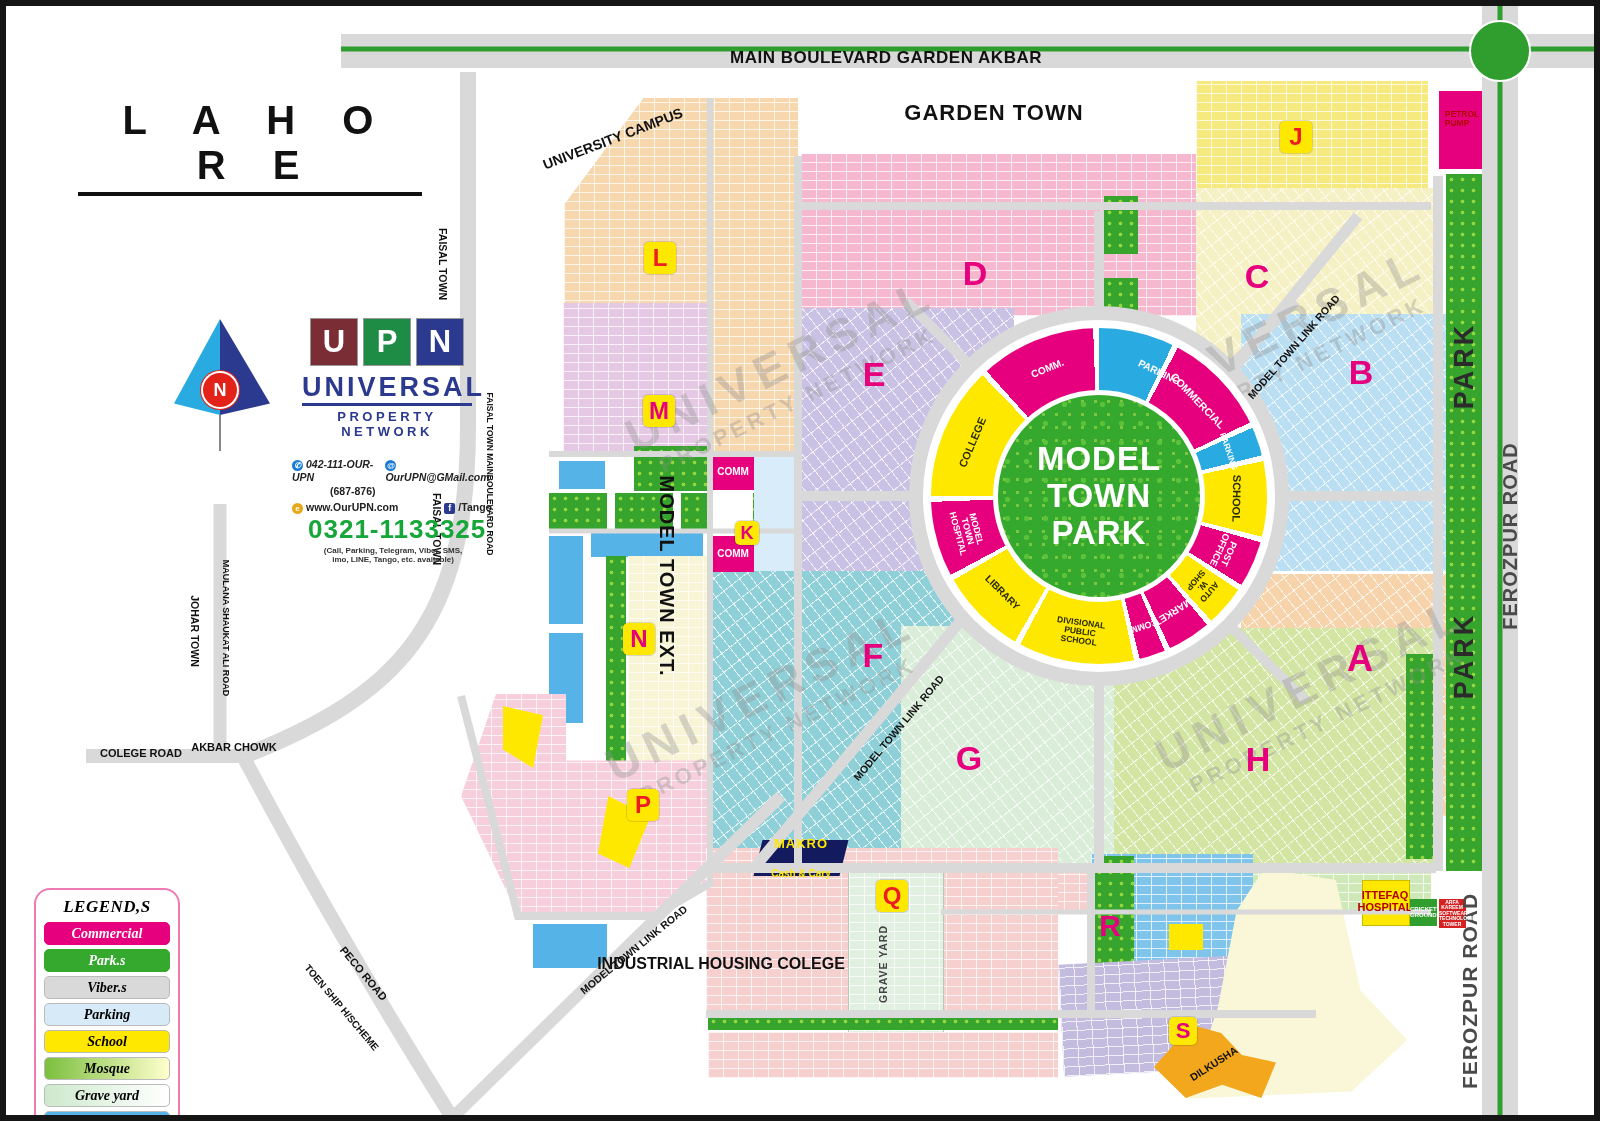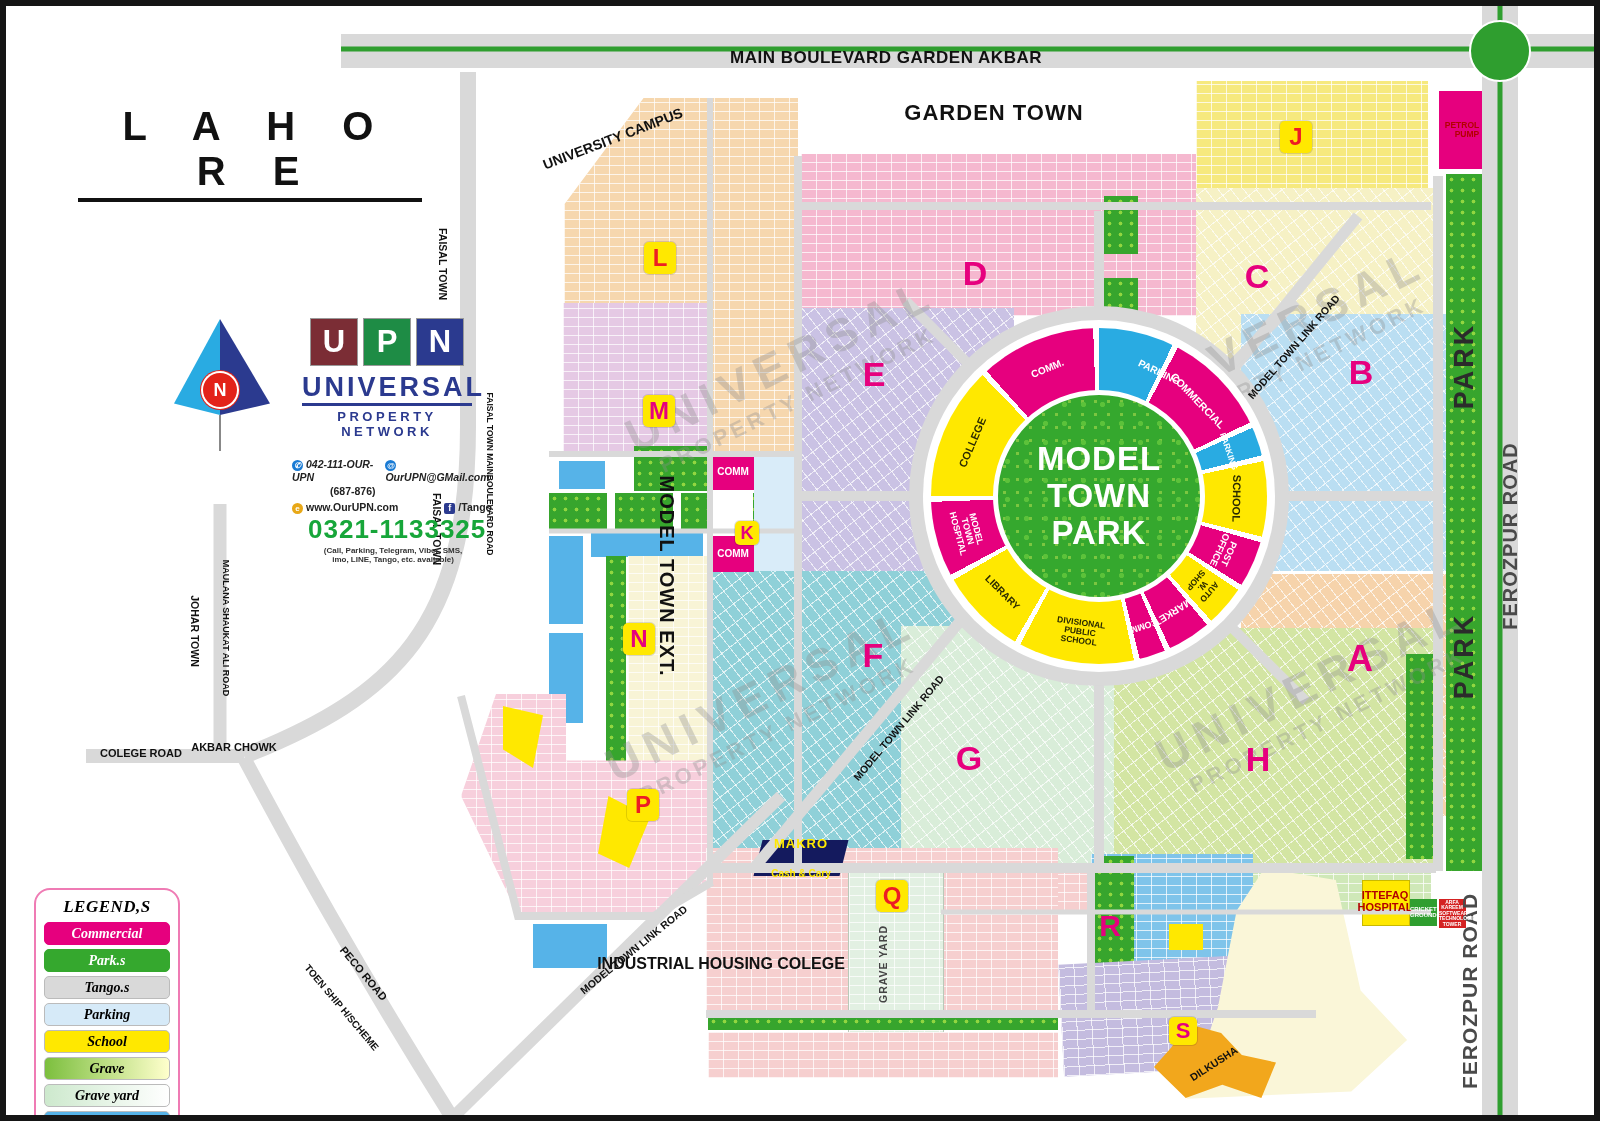--- a/index.html
+++ b/index.html
@@ -281,35 +281,35 @@
   <div class="lb maplabel" style="left:135px;top:748px;transform:translate(-50%,-50%);font-size:11px;white-space:nowrap;">COLEGE ROAD</div>
   <div class="lb maplabel" style="left:228px;top:742px;transform:translate(-50%,-50%);font-size:11px;white-space:nowrap;">AKBAR CHOWK</div>
   <div class="lb maplabel" style="left:357px;top:968px;transform:translate(-50%,-50%) rotate(50deg);font-size:11px;white-space:nowrap;">PECO ROAD</div>
   <div class="lb maplabel" style="left:335px;top:1002px;transform:translate(-50%,-50%) rotate(50deg);font-size:10px;white-space:nowrap;">TOEN SHIP H/SCHEME</div>
   <div class="lb maplabel" style="left:219px;top:622px;transform:translate(-50%,-50%) rotate(90deg);font-size:9px;white-space:nowrap;">MAULANA SHAUKAT ALI ROAD</div>
   <div class="lb maplabel" style="left:188px;top:625px;transform:translate(-50%,-50%) rotate(90deg);font-size:10.5px;white-space:nowrap;">JOHAR TOWN</div>
   <div class="lb maplabel" style="left:436px;top:258px;transform:translate(-50%,-50%) rotate(90deg);font-size:10.5px;white-space:nowrap;">FAISAL TOWN</div>
   <div class="lb maplabel" style="left:430px;top:523px;transform:translate(-50%,-50%) rotate(90deg);font-size:10.5px;white-space:nowrap;">FAISAL TOWN</div>
   <div class="lb maplabel" style="left:483px;top:468px;transform:translate(-50%,-50%) rotate(90deg);font-size:8.5px;white-space:nowrap;">FAISAL TOWN MAINBOULEVARD ROAD</div>
   <div class="lb maplabel" style="left:1208px;top:1058px;transform:translate(-50%,-50%) rotate(-33deg);font-size:10.5px;white-space:nowrap;z-index:5;">DILKUSHA</div>
-  <div class="lb" style="left:1456px;top:124px;transform:translate(-50%,-50%);color:#b30000;font-weight:bold;font-size:8.5px;text-align:right;z-index:5;">PETROL
+  <div class="lb" style="left:1456px;top:113px;transform:translate(-50%,-50%);color:#b30000;font-weight:bold;font-size:8.5px;text-align:left;z-index:5;">PETROL
 PUMP</div>
   <div class="lb" style="left:795px;top:852px;transform:translate(-50%,-50%);text-align:center;z-index:5;">
     <div style="color:#ffe800;font-weight:bold;font-size:13px;letter-spacing:1px;">MAKRO</div>
     <div style="color:#ffe800;font-weight:bold;font-size:10px;">Cash &amp; Cary</div>
   </div>
   <div class="lb" style="left:1379px;top:896px;transform:translate(-50%,-50%);color:#b30000;font-weight:bold;font-size:11px;text-align:center;z-index:5;">ITTEFAQ
 HOSPITAL</div>
   <div class="lb" style="left:1417px;top:906px;transform:translate(-50%,-50%);color:#fff;font-weight:bold;font-size:6px;text-align:center;width:26px;z-index:5;">CRICKET GROUND</div>
   <div class="lb" style="left:1446px;top:907px;transform:translate(-50%,-50%);color:#fff;font-weight:bold;font-size:5px;text-align:center;width:26px;z-index:5;">ARFA KAREEM SOFTWEAR TECHNOLOGIES TOWER</div>
   <div class="lb" style="left:727px;top:466px;transform:translate(-50%,-50%);color:#fff;font-weight:bold;font-size:10px;z-index:5;">COMM</div>
   <div class="lb" style="left:727px;top:548px;transform:translate(-50%,-50%);color:#fff;font-weight:bold;font-size:10px;z-index:5;">COMM</div>
 
   <div class="panel" style="left:16px;top:86px;width:456px;">
-    <div class="title2" style="margin:12px 56px 0;">L A H O R E</div>
+    <div class="title2" style="margin:6px 56px 0;">L A H O R E</div>
   </div>
 
   <div class="panel" style="left:162px;top:305px;width:110px;height:140px;">
     <div style="position:absolute;left:6px;top:8px;width:46px;height:96px;background:#29abe2;clip-path:polygon(100% 0,100% 100%,0 88%);"></div>
     <div style="position:absolute;left:52px;top:8px;width:50px;height:96px;background:#2b3a8f;clip-path:polygon(0 0,0 100%,100% 88%);"></div>
     <div style="position:absolute;left:51px;top:104px;width:2px;height:36px;background:#888;"></div>
     <div style="position:absolute;left:35px;top:62px;width:34px;height:34px;border-radius:50%;background:#e32219;box-shadow:0 0 0 2px #fff,0 0 0 3px #e32219;display:flex;align-items:center;justify-content:center;">
       <span style="color:#fff;font-weight:bold;font-size:18px;">N</span>
     </div>
   </div>
@@ -341,30 +341,30 @@
 
   <div class="legend">
     <h3>LEGEND,S</h3>
     <div class="lrow c0">
         <span>Commercial</span>
       </div>
     <div class="lrow c1">
         <span>Park.s</span>
       </div>
     <div class="lrow c2">
-        <span>Tango.s</span>
+        <span>Viber.s</span>
       </div>
     <div class="lrow c3">
         <span>Parking</span>
       </div>
     <div class="lrow c4">
         <span>School</span>
       </div>
     <div class="lrow c5">
-        <span>Grave</span>
+        <span>Mosque</span>
       </div>
     <div class="lrow c6">
         <span>Grave yard</span>
       </div>
     <div class="lrow c7">
         <span>O.h.t</span>
       </div>
   </div>
 
 </div>

